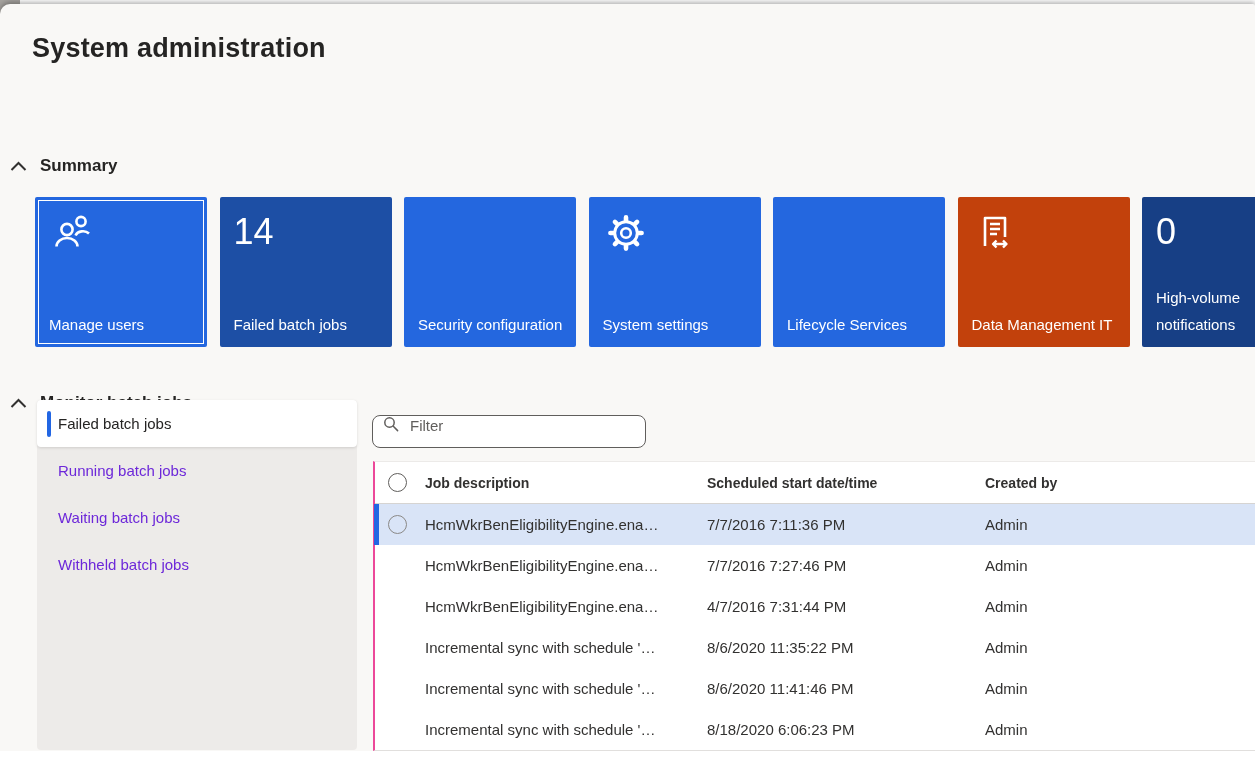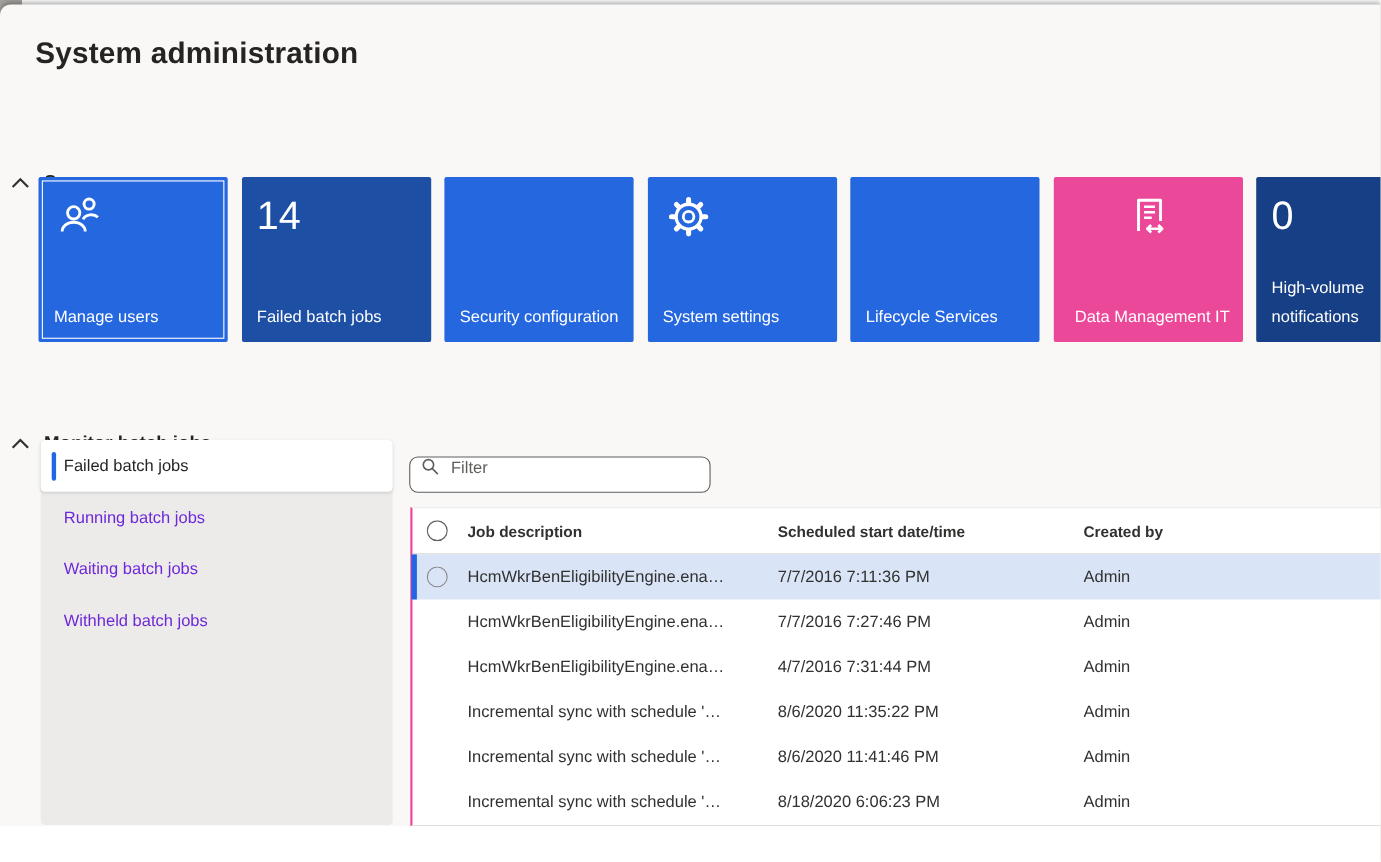--- a/index.html
+++ b/index.html
@@ -28,21 +28,21 @@
     position:absolute;left:10px;display:flex;align-items:center;gap:13px;
     font-size:17px;font-weight:600;color:#252423;cursor:pointer;margin-top:46px;
   }
   #summary-sec{top:110px;}
   #monitor-sec{top:347px;}
 
   
   .tiles{position:absolute;left:35px;top:161px;display:flex;gap:12.5px;}
   .tile{
     width:172px;height:150px;box-sizing:border-box;position:relative;
-    padding:12px 14px;color:#fff;border-radius:2px;cursor:pointer;
+    padding:12px 14px;color:#fff;border-radius:2px;cursor:pointer;margin-top:36px;
   }
   .tile.focused{outline:1px solid #fff;outline-offset:-4px;}
   .tile-count{font-size:36px;font-weight:400;line-height:1.15;padding-top:2px;}
   .tile-icon{padding-top:4px;padding-left:3px;}
   .tile-label{
     position:absolute;left:14px;right:6px;bottom:9px;
     font-size:15px;line-height:27px;font-weight:400;
   }
 
   
@@ -156,21 +156,21 @@
                 <path d="M29.05 29.05 L31.05 31.05 M10.95 29.05 L8.95 31.05 M10.95 10.95 L8.95 8.95 M29.05 10.95 L31.05 8.95"></path>
               </g>
             </g>
           </svg></div>
     <div class="tile-label">System settings</div>
   </div>
       <div class="tile" style="background: rgb(36, 103, 223);">
 
     <div class="tile-label">Lifecycle Services</div>
   </div>
-      <div class="tile" style="background: #ec4899; text-align: center;">
+      <div class="tile" style="background: #c2410c;">
 
     <div class="tile-icon"><svg width="40" height="40" viewBox="0 0 40 40">
             <g fill="none" stroke="#fff" stroke-width="2.6" stroke-linejoin="round">
               <path d="M10 33 V5 h20 v19"></path>
               <path d="M15 11 h10 M15 16 h10 M15 21 h7" stroke-width="2.4"></path>
               <path d="M18 31 h13.5 M21.5 27.5 L18 31 L21.5 34.5 M28 27.5 L31.5 31 L28 34.5" stroke-width="2.4"></path>
             </g>
           </svg></div>
     <div class="tile-label">Data Management IT</div>
   </div>

